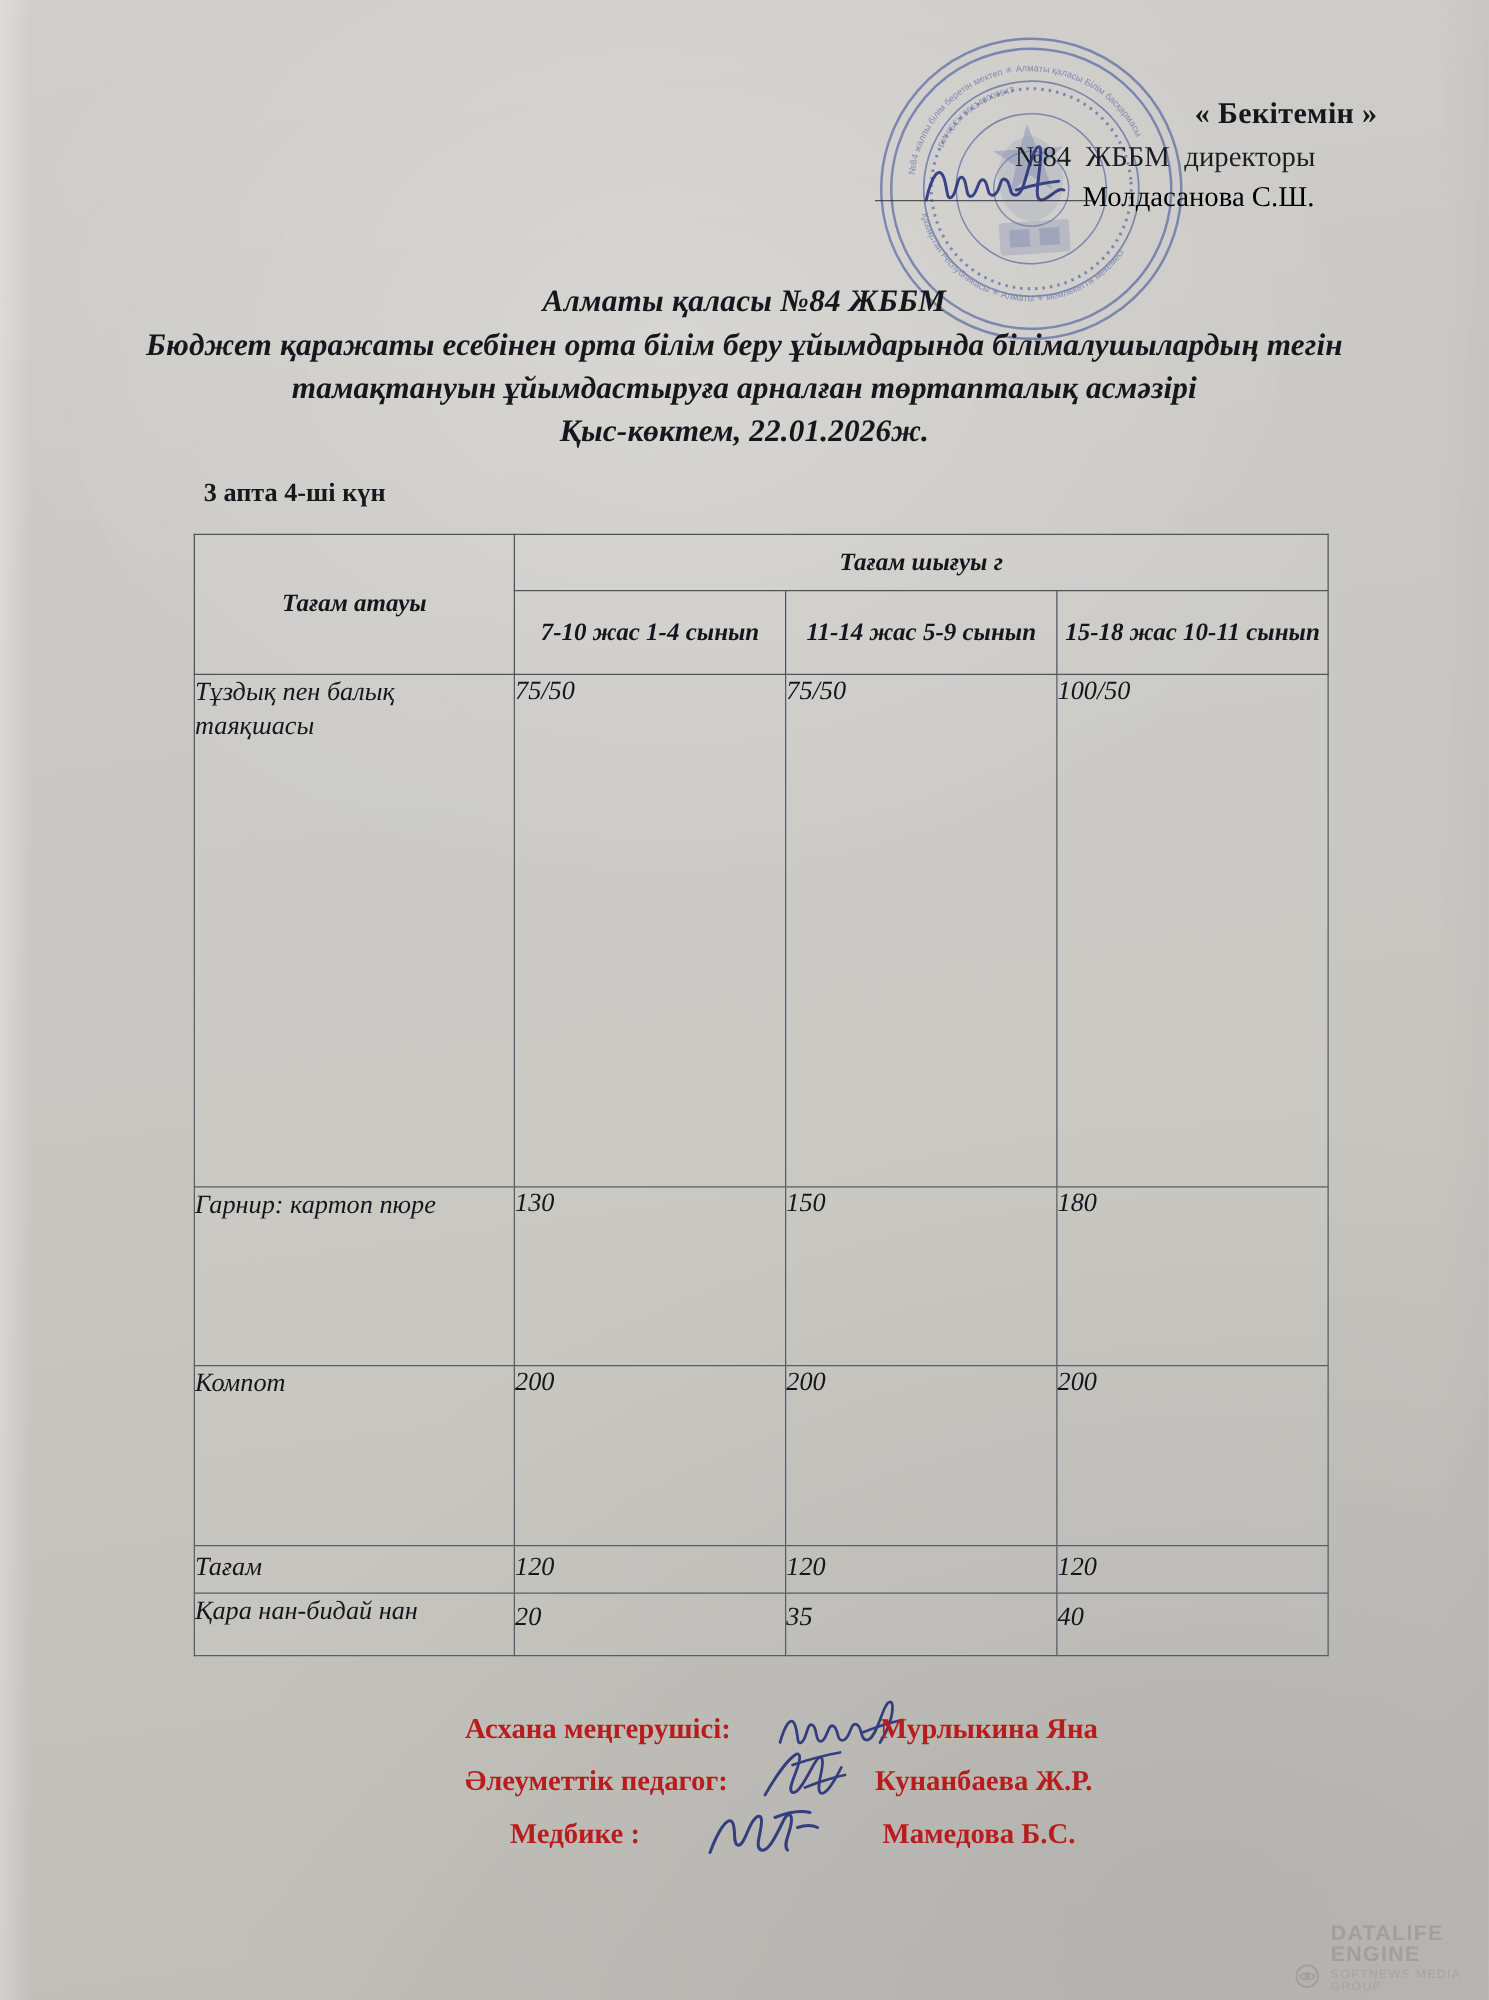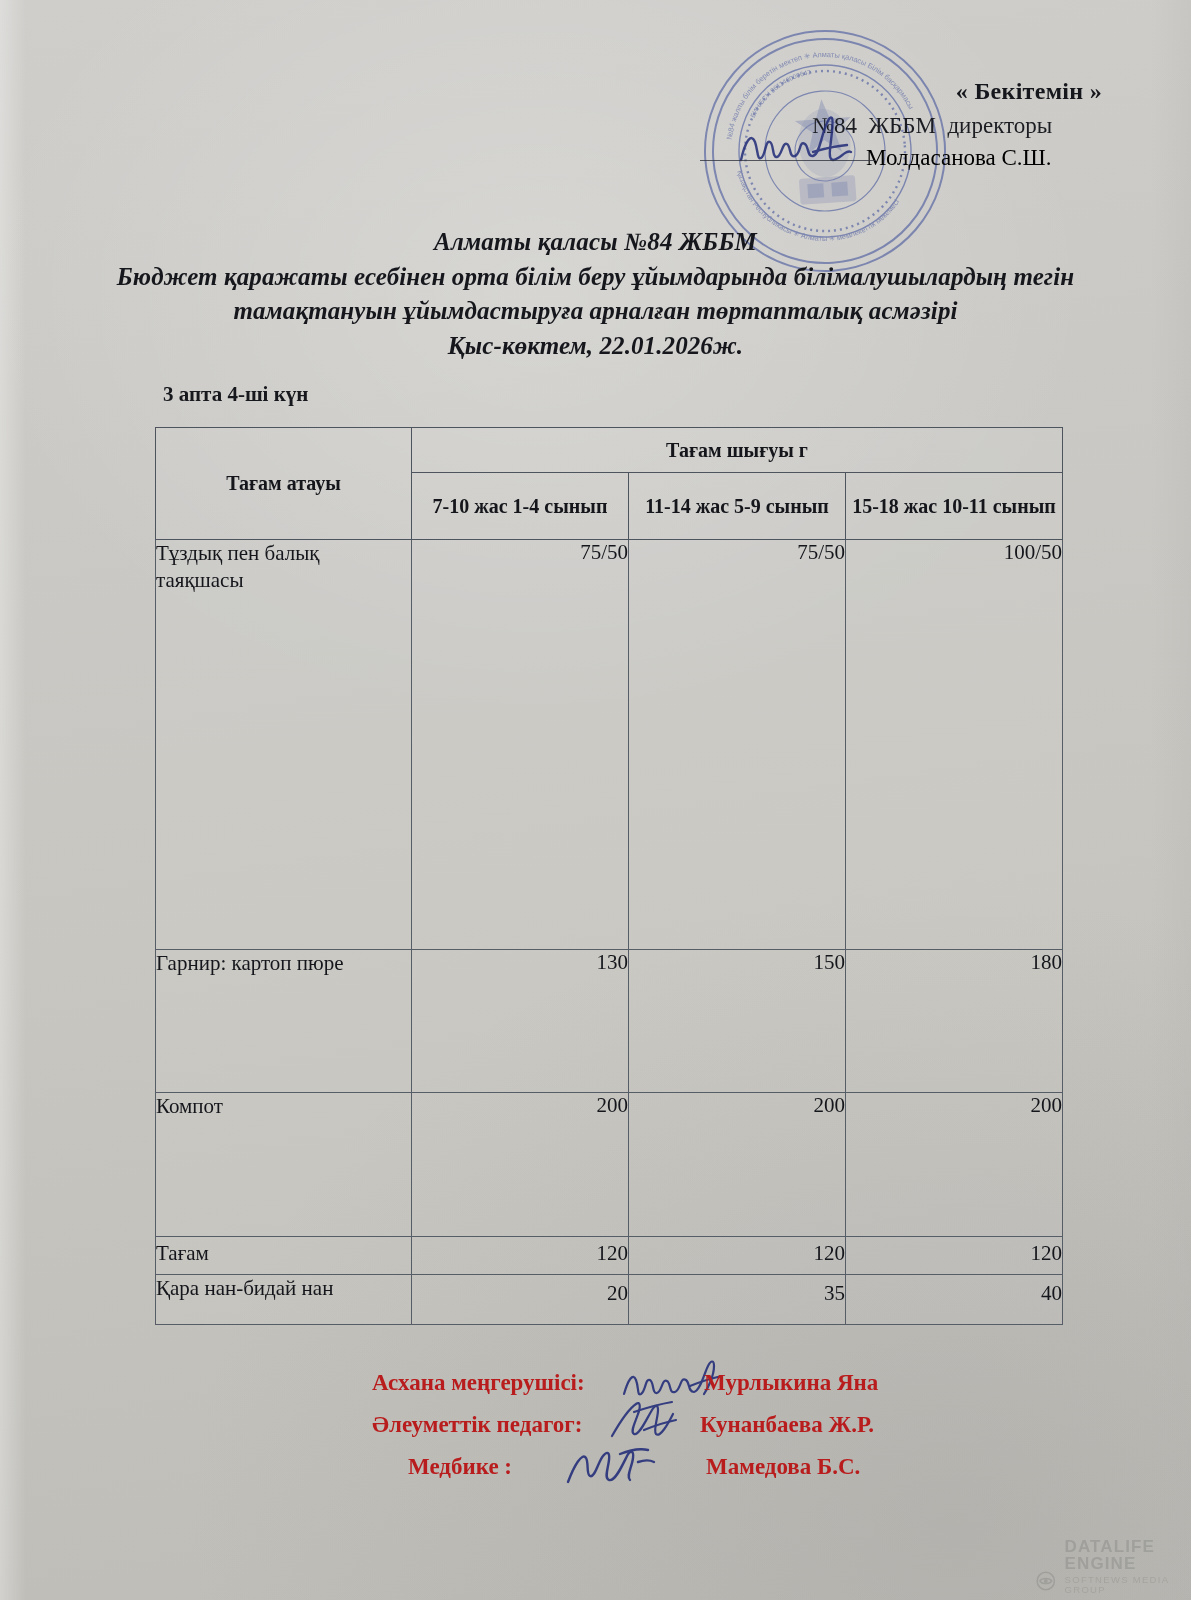--- a/index.html
+++ b/index.html
@@ -130,41 +130,42 @@
     height: 100%;
     border-collapse: collapse;
     table-layout: fixed;
     background: rgba(255,255,255,0.055);
   }
   #menu-table th, #menu-table td {
     border: 1.4px solid #4e545e;
     color: #14161b;
     font-family: "Liberation Serif", serif;
     padding: 0;
+    font-style: italic;
   }
   #menu-table th {
     font-weight: bold;
     font-size: 20px;
     text-align: center;
     vertical-align: middle;
     line-height: 1.35;
   }
   th.col-name    { width: 255px; }
   th.col-age     { width: 218px; }
 
   td.dish-cell {
     vertical-align: top;
     text-align: left;
     padding: 8px 0 0 10px;
     font-size: 21px;
     line-height: 1.3;
   }
   td.qty-cell {
     vertical-align: top;
-    text-align: right;
+    text-align: left;
     padding-top: 9px;
     font-size: 21px;
   }
   
   #menu-table td { border-color: #575d66; }
 
   
   #signatures { position: absolute; left: 372px; top: 1366px; width: 620px; }
   .sig-row {
     position: relative;

